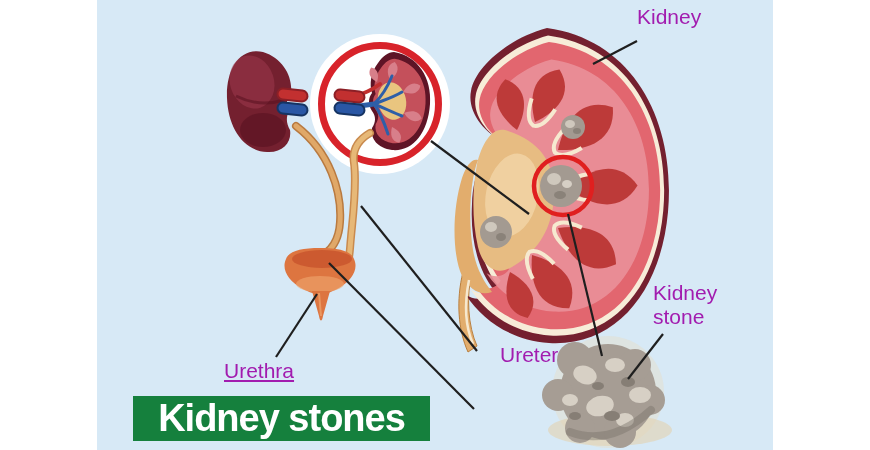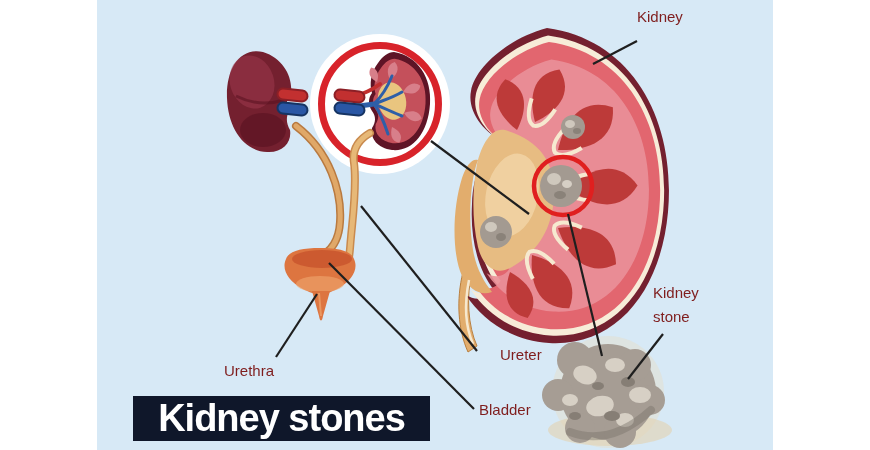--- a/index.html
+++ b/index.html
@@ -1,22 +1,22 @@
 <!DOCTYPE html>
 <html><head>
 <meta charset="utf-8">
 <style>
   html,body{margin:0;padding:0;background:#ffffff;}
   #stage{position:relative;width:870px;height:450px;background:#ffffff;overflow:hidden;
          font-family:"Liberation Sans", sans-serif;}
   #canvas-bg{position:absolute;left:97px;top:0;width:676px;height:450px;background:#d7e9f6;}
   svg{position:absolute;left:0;top:0;}
-  .label{position:absolute;color:#7f1d1d;font-size:15px;line-height:24px;white-space:nowrap;}
+  .label{position:absolute;color:#a21caf;font-size:21px;line-height:24px;white-space:nowrap;}
   #title-banner{position:absolute;left:133px;top:396px;width:297px;height:45px;
-    background:#0f172a;color:#ffffff;display:flex;align-items:center;justify-content:center;
+    background:#15803d;color:#ffffff;display:flex;align-items:center;justify-content:center;
     font-size:38px;font-weight:700;letter-spacing:-1px;}
 </style>
 </head>
 <body>
 
 <div id="stage">
   <div id="canvas-bg"></div>
 
   <svg width="870" height="450" viewBox="0 0 870 450">
 
@@ -189,19 +189,18 @@
   <div class="label" style="left:637px;top:5px;">
     <div>Kidney</div>
   </div>
 
   <div class="label" style="left:653px;top:281px;">
     <div>Kidney</div>
     <div>stone</div>
   </div>
 
   <div class="label" style="left:500px;top:343px;">Ureter</div>
-  <div class="label" style="left:479px;top:398px;">Bladder</div>
-  <div class="label" style="left:224px;top:359px;">Urethra</div>
+  <div class="label" style="left:224px;top:359px;text-decoration:underline;">Urethra</div>
 
   <div id="title-banner">
     <span>Kidney stones</span>
   </div>
 </div>
 
 </body></html>

